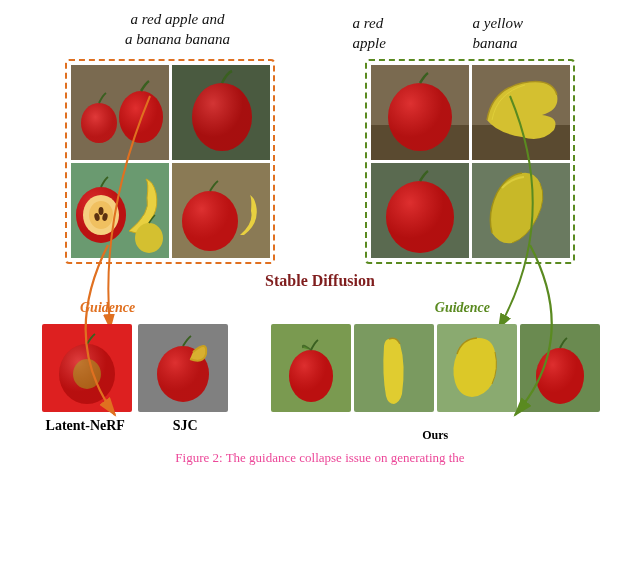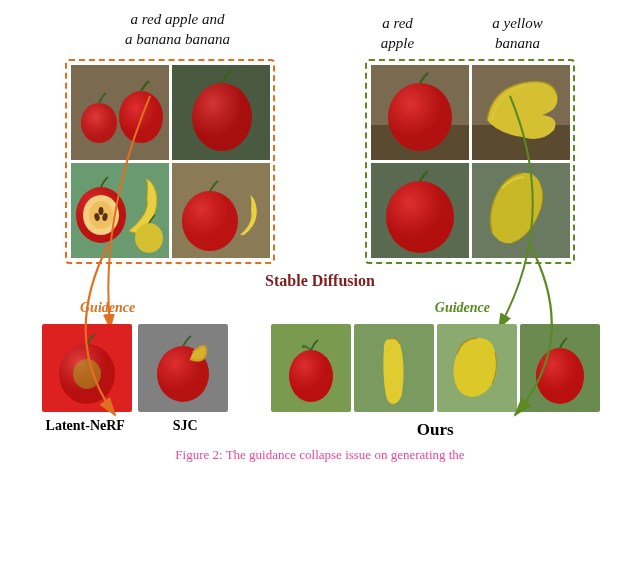--- a/index.html
+++ b/index.html
@@ -37,21 +37,21 @@
       color: #111;
     }
 
     .title-right-group {
       display: flex;
       gap: 30px;
       padding-top: 4px;
     }
 
     .title-right {
-      text-align: center;
+      text-align: left;
       font-style: italic;
       font-size: 15px;
       line-height: 1.3;
       color: #111;
       width: 90px;
     }
 
     
     .image-area {
       display: flex;
@@ -456,21 +456,21 @@
             <path d="M40 24 Q44 16 47 14" stroke="#3a6020" stroke-width="2" fill="none"></path>
             <defs>
               <radialGradient id="apours4" cx="35%" cy="30%">
                 <stop offset="0%" stop-color="#ff6060" stop-opacity="0.35"></stop>
                 <stop offset="100%" stop-color="#880000" stop-opacity="0.25"></stop>
               </radialGradient>
             </defs>
           </svg>
         </div>
       </div>
-      <div style="text-align:center; font-weight:bold; font-size:17px; margin-top:8px;">Ours</div>
+      <div style="text-align:center; font-weight:bold; font-size:12px; margin-top:16px;">Ours</div>
     </div>
 
   </div>
 
   <div class="caption">Figure 2: The guidance collapse issue on generating the</div>
 
 </div>
 
 <svg style="position:fixed; top:0; left:0; width:640px; height:564px; pointer-events:none; overflow:visible;">
   <defs>

